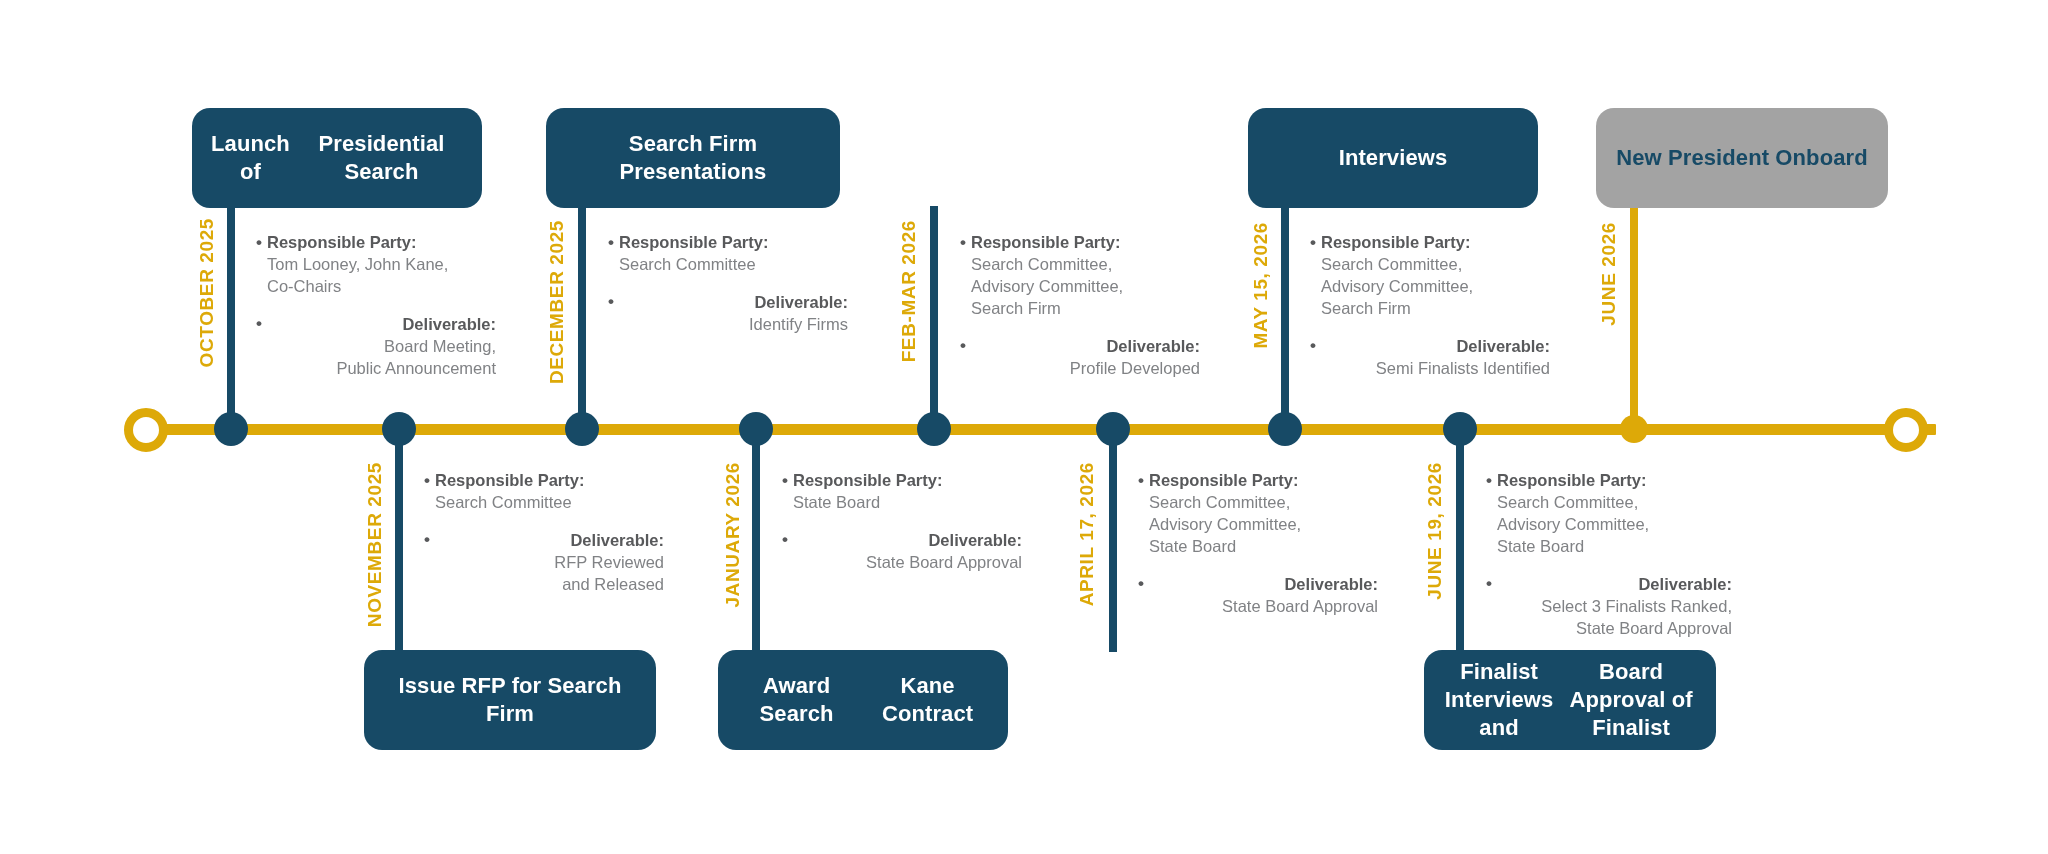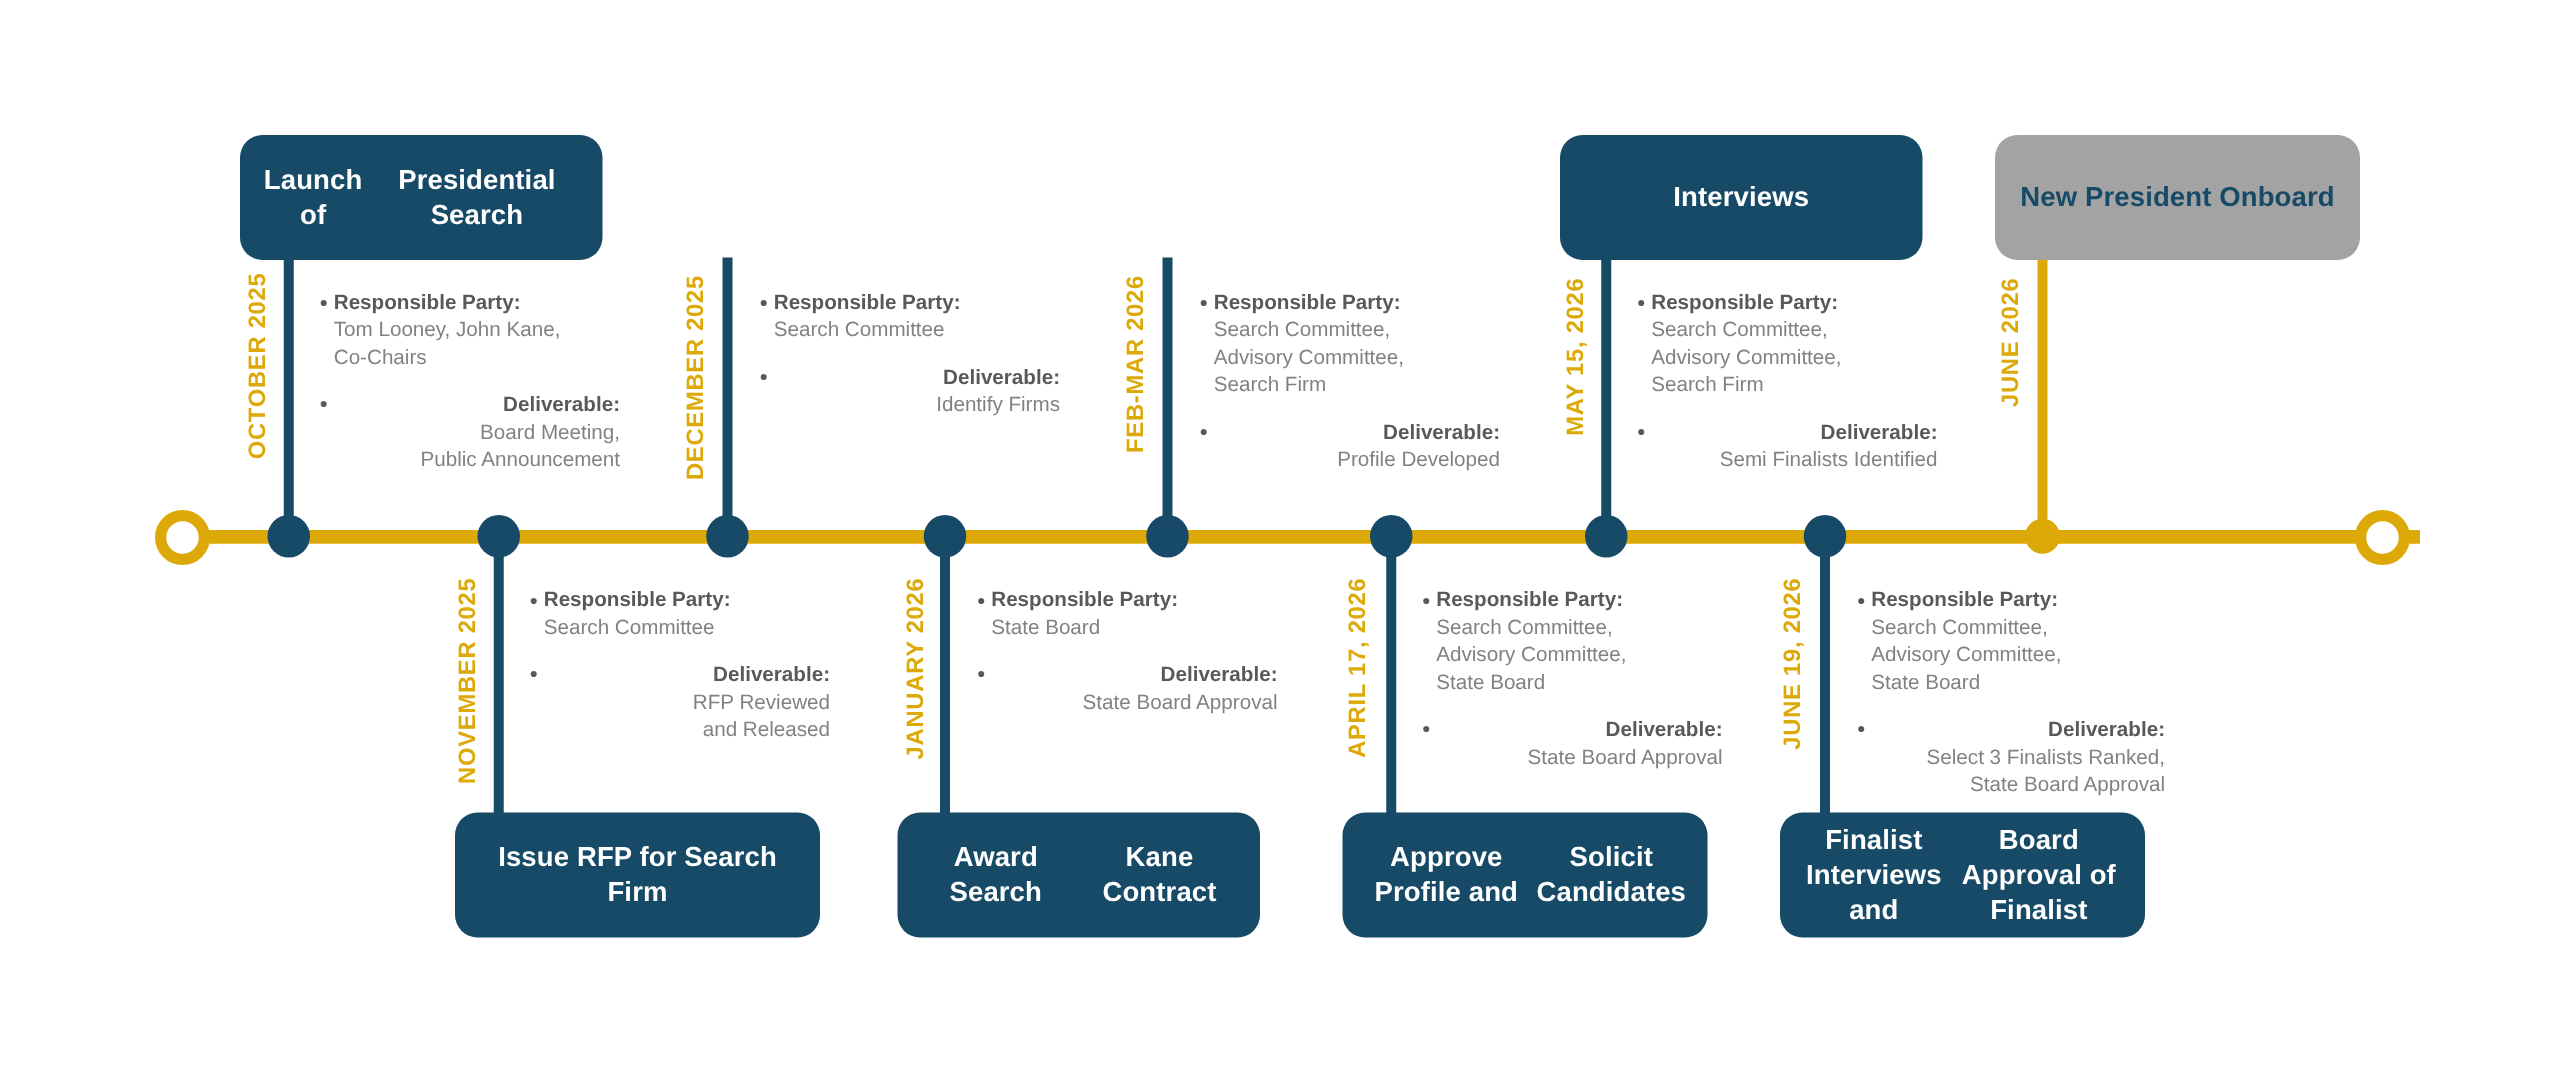--- a/index.html
+++ b/index.html
@@ -187,20 +187,23 @@
       <div class="detail-head">Deliverable:</div>
       <div class="detail-body">
         <span>RFP Reviewed</span><br>
         <span>and Released</span>
       </div>
     </div>
   </div>
 
   <div class="node" style="left:582px"></div>
   <div class="stem" style="left:582px; top:206px; height:220px;"></div>
+  <div class="title-box" style="left:546px; top:108px; width:294px; height:100px;">
+    <span>Search Firm Presentations</span>
+  </div>
   <div class="date-label" style="left:546px; top:220px;">DECEMBER 2025</div>
   <div class="details" style="left:608px; top:232px;">
     <div class="detail-group">
       <div class="detail-head">Responsible Party:</div>
       <div class="detail-body">
         <span>Search Committee</span>
       </div>
     </div>
     <div class="detail-group">
       <div class="detail-head">Deliverable:</div>
@@ -248,25 +251,20 @@
     <div class="detail-group">
       <div class="detail-head">Deliverable:</div>
       <div class="detail-body">
         <span>Profile Developed</span>
       </div>
     </div>
   </div>
 
   <div class="node" style="left:1113px"></div>
   <div class="stem" style="left:1113px; top:432px; height:220px;"></div>
-  <div class="title-box" style="left:1074px; top:650px; width:292px; height:100px;">
-    <span>Approve Profile and</span>
-      <br>
-    <span>Solicit Candidates</span>
-  </div>
   <div class="date-label" style="left:1076px; top:462px;">APRIL 17, 2026</div>
   <div class="details" style="left:1138px; top:470px;">
     <div class="detail-group">
       <div class="detail-head">Responsible Party:</div>
       <div class="detail-body">
         <span>Search Committee,</span><br>
         <span>Advisory Committee,</span><br>
         <span>State Board</span>
       </div>
     </div>

